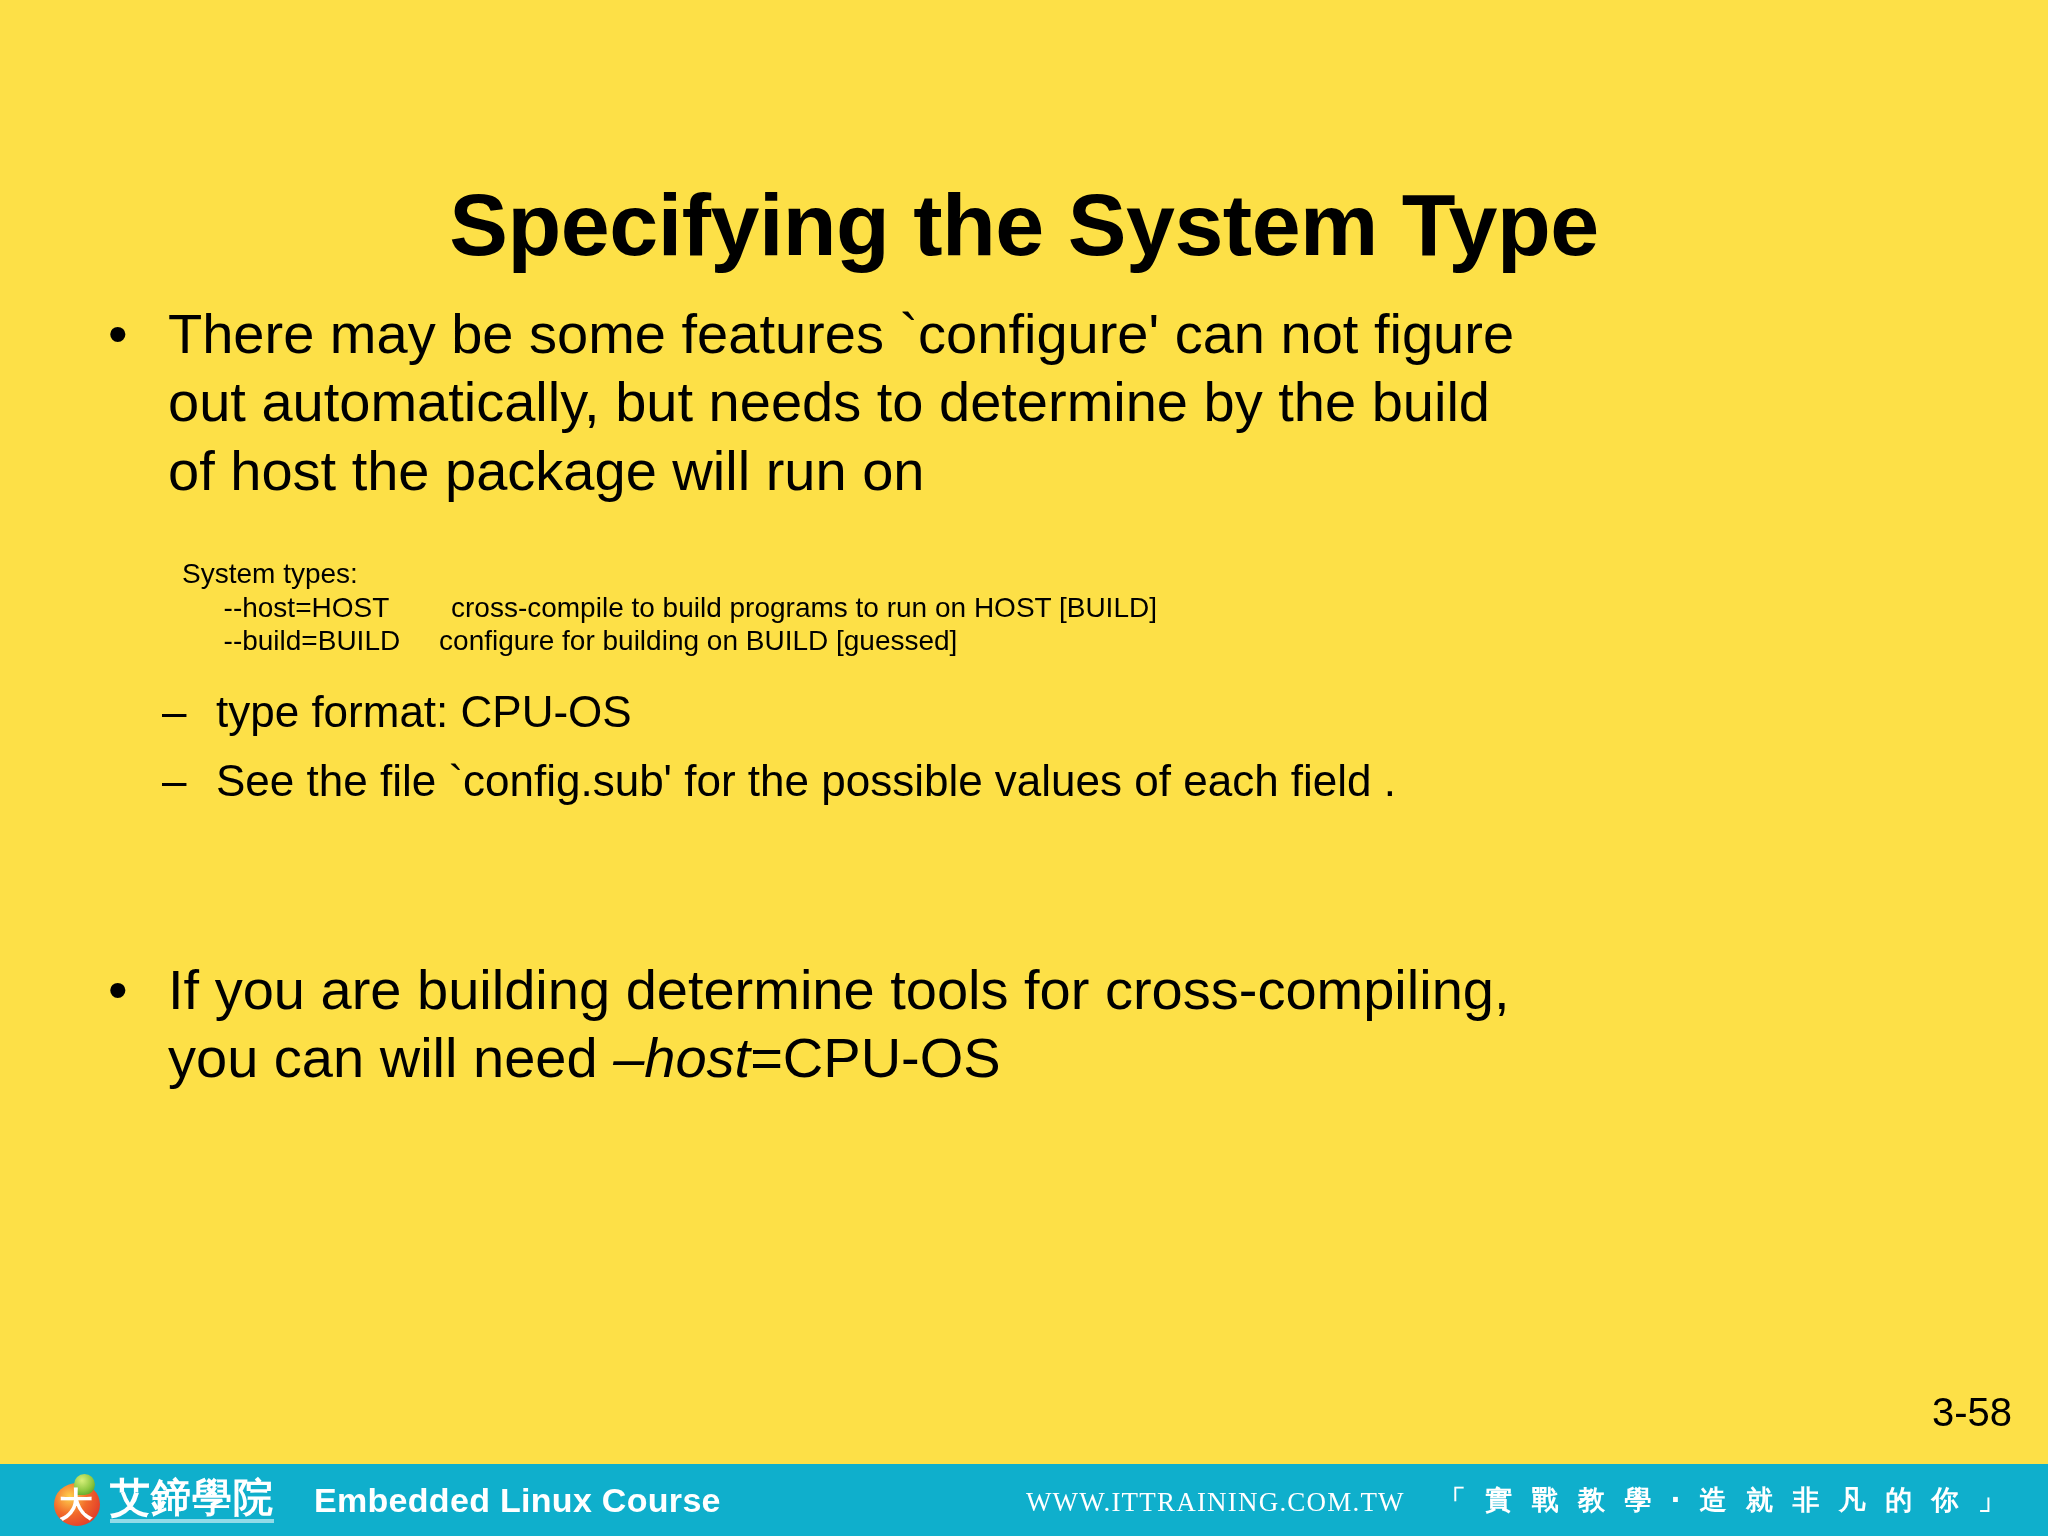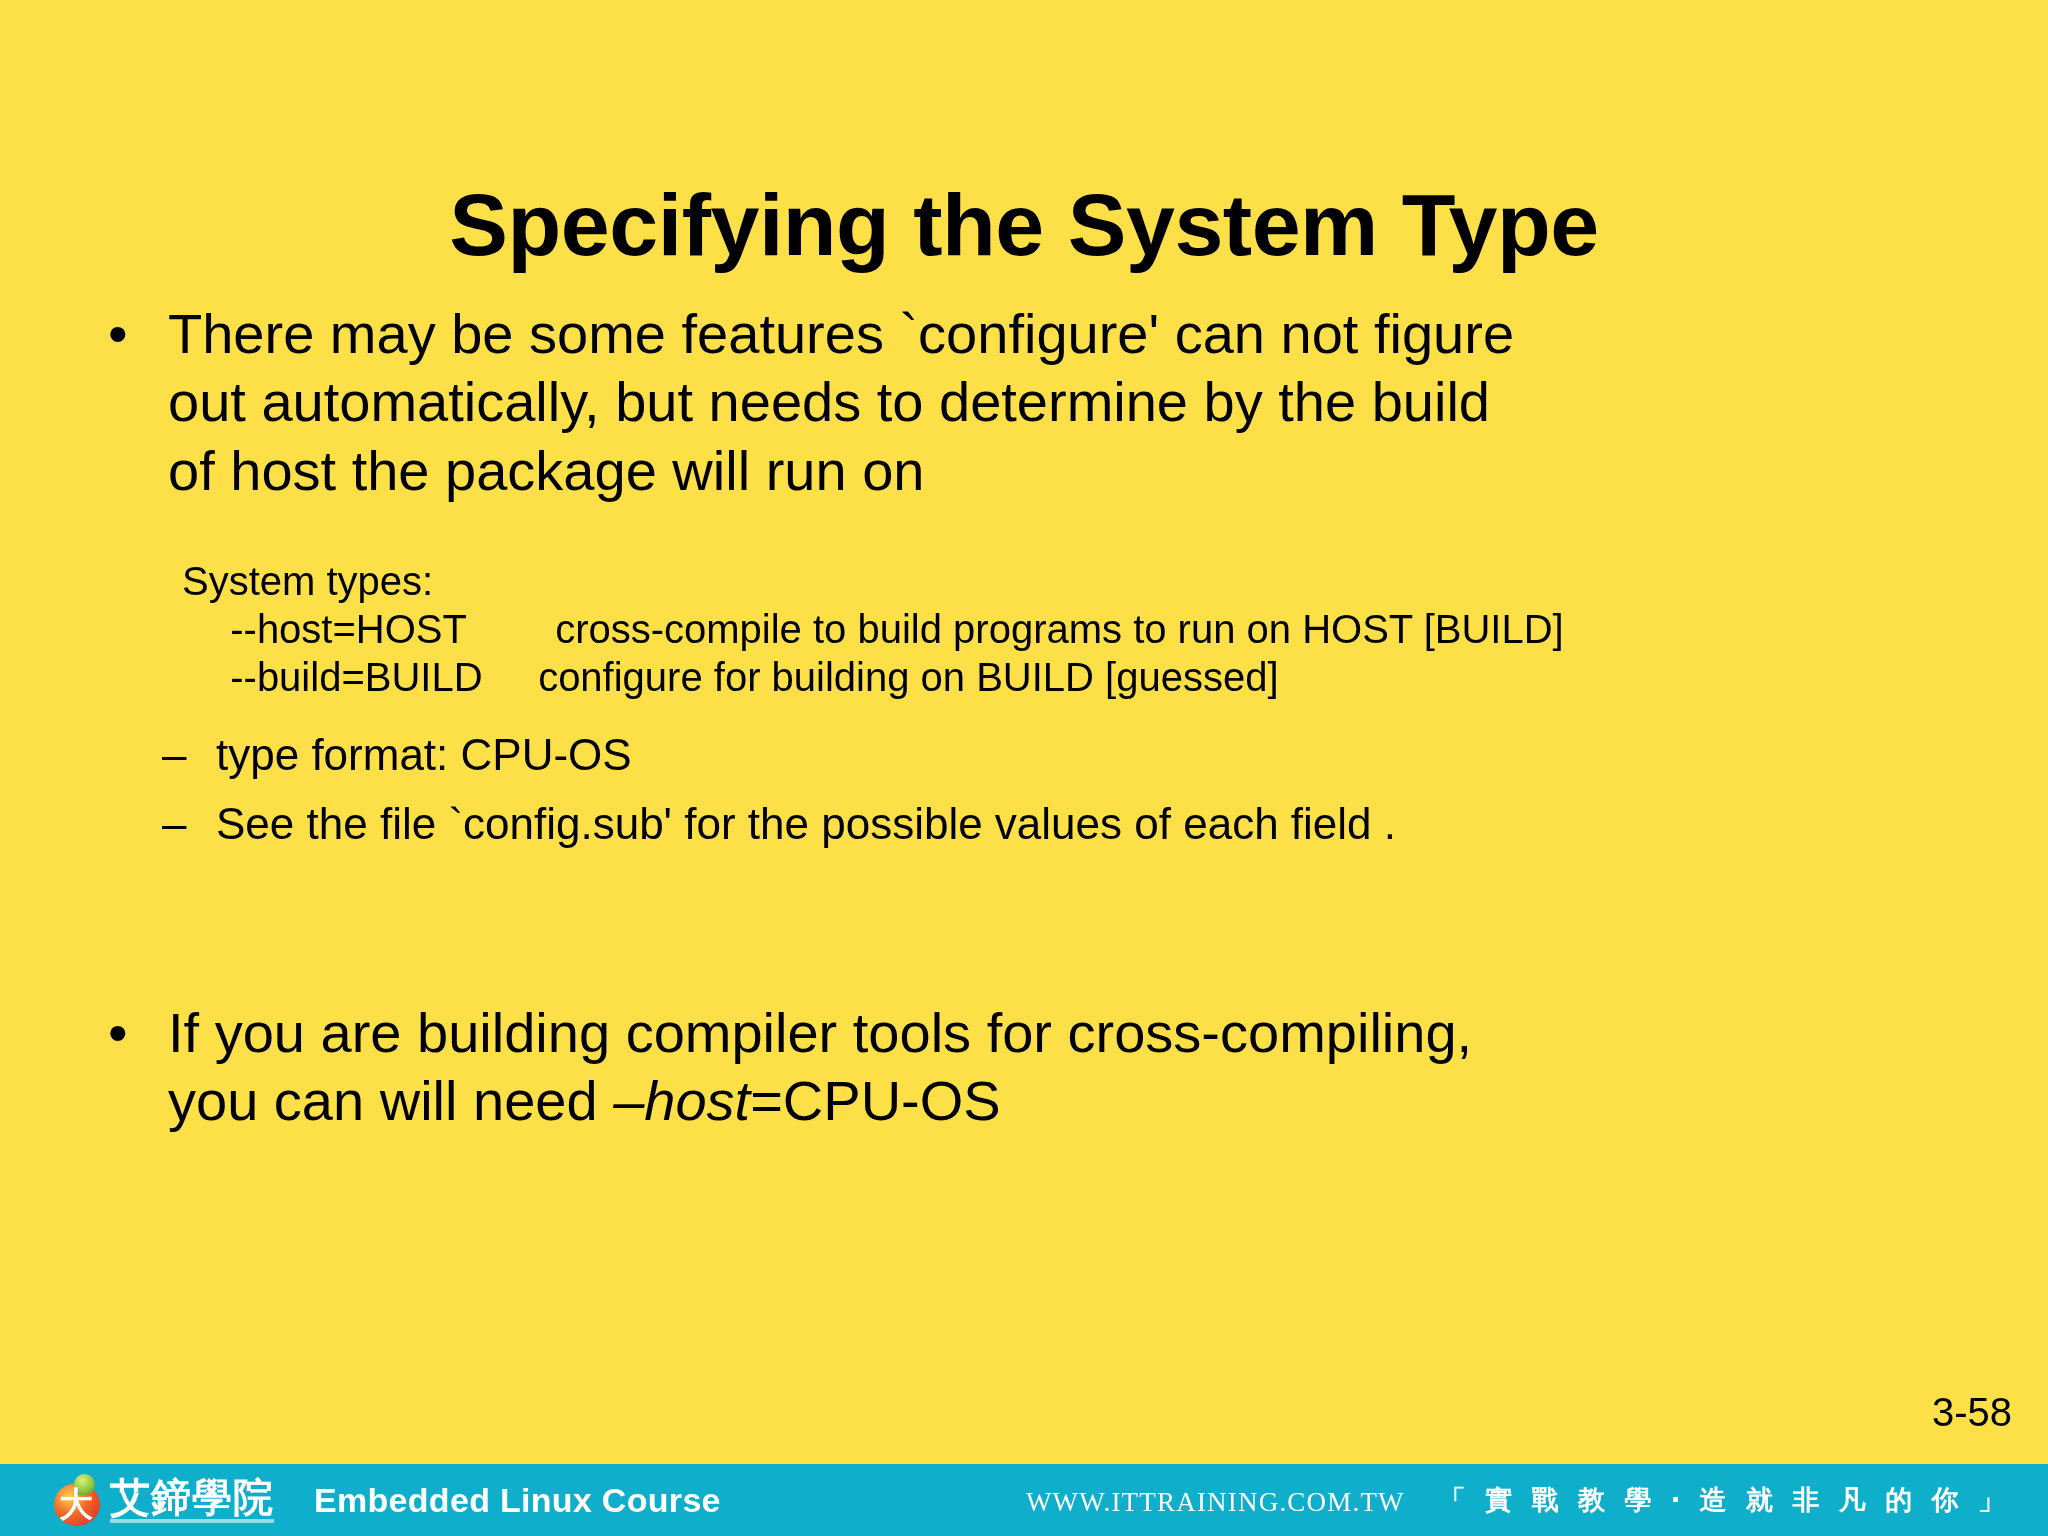--- a/index.html
+++ b/index.html
@@ -62,21 +62,21 @@
     font-size: 56px;
     line-height: 1.22;
   }
 
   .bullet-l1 .bullet-text { max-width: 1380px; }
 
   
   .code-block {
     margin-top: 52px;
     margin-left: 82px;
-    font-size: 40px;
+    font-size: 28px;
     line-height: 1.2;
     width: 1450px;
   }
   .code-line { white-space: pre-wrap; }
   .code-indent { padding-left: 26px; }
 
   
   .sub-list { margin-top: 26px; margin-left: 62px; }
   .sub-row {
     display: flex;
@@ -232,21 +232,21 @@
         <span class="sub-text">type format: CPU-OS</span>
       </div>
       <div class="sub-row">
         <span class="sub-mark">–</span>
         <span class="sub-text">See the file `config.sub' for the possible values of each field .</span>
       </div>
     </div>
 
     <div class="bullet-row bullet-l1 final-bullet">
       <span class="bullet-mark">•</span>
-      <span class="bullet-text"><span>If you are building compiler tools for cross-compiling, you can will need  </span><span class="kw-italic">–host</span><span>=CPU-OS</span></span>
+      <span class="bullet-text"><span>If you are building determine tools for cross-compiling, you can will need  </span><span class="kw-italic">–host</span><span>=CPU-OS</span></span>
     </div>
 
   </div>
 
   <div class="page-number">3-58</div>
 
   <div class="footer-bar">
     <div class="footer-left">
       <div class="logo">
         <span class="logo-badge">

